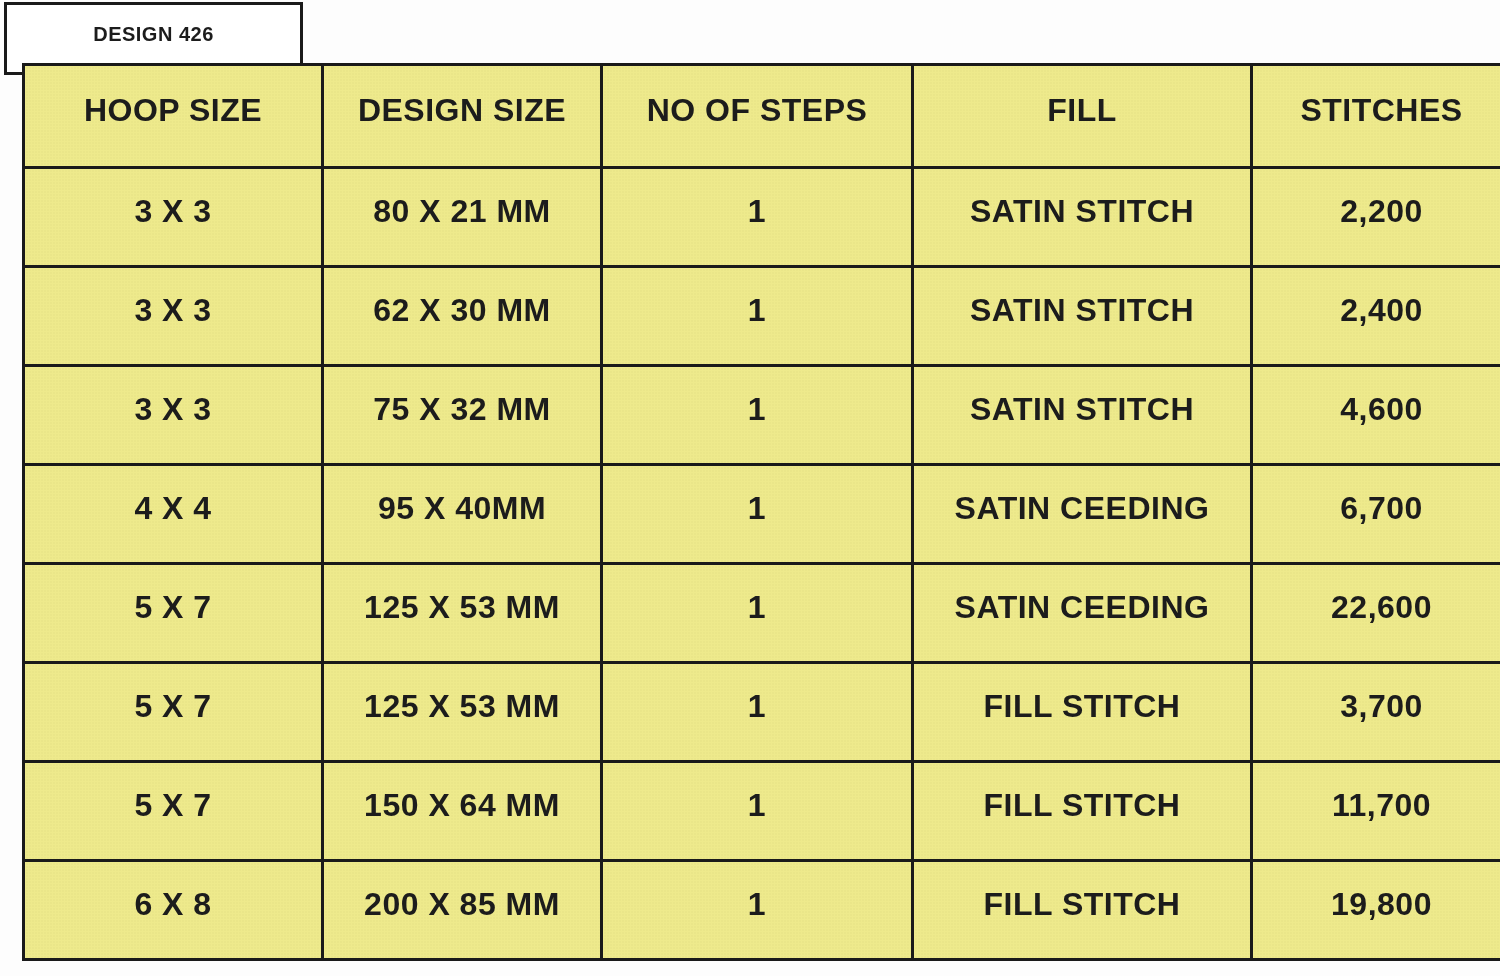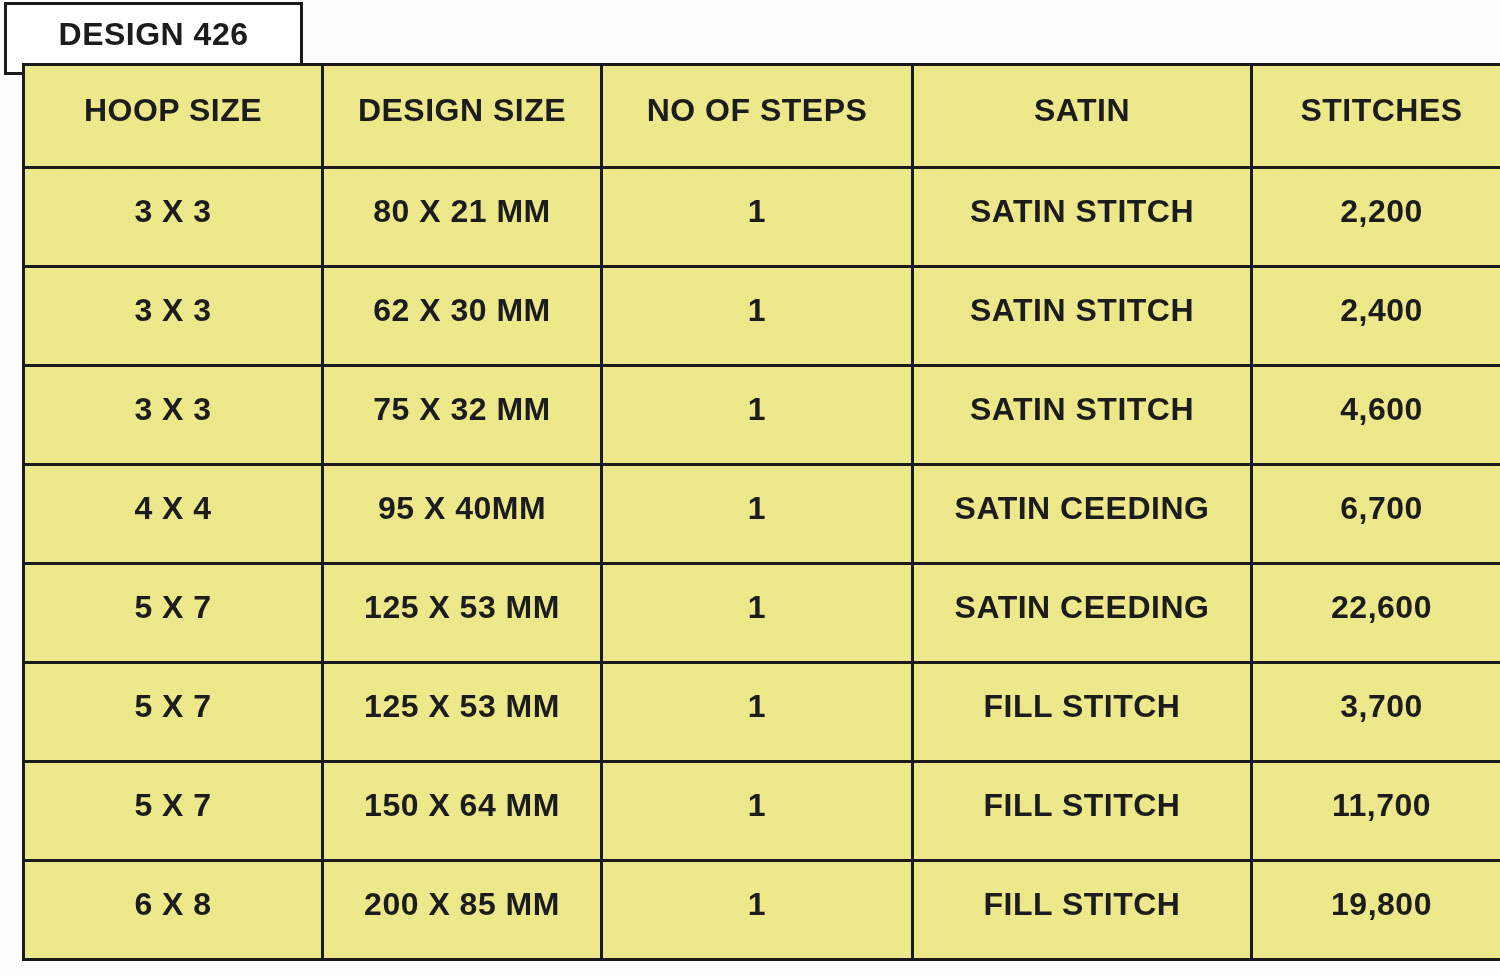--- a/index.html
+++ b/index.html
@@ -22,21 +22,21 @@
     top: 2px;
     width: 299px;
     height: 73px;
     box-sizing: border-box;
     background: var(--title-bg, #ffffff);
     border: 3px solid var(--border, #1a1a1a);
     display: flex;
     align-items: center;
     justify-content: center;
     font-weight: bold;
-    font-size: 32px;
+    font-size: 20px;
     letter-spacing: 0.5px;
     padding-bottom: 8px;
   }
   table.spec {
     position: absolute;
     left: 4px;
     top: 63px;
     width: 1488px;
     height: 896px;
     border-collapse: collapse;
@@ -77,21 +77,21 @@
       <col style="width:279px">
       <col style="width:311px">
       <col style="width:339px">
       <col style="width:260px">
     </colgroup>
     <thead>
       <tr>
         <th>HOOP SIZE</th>
         <th>DESIGN SIZE</th>
         <th>NO OF STEPS</th>
-        <th>SATIN</th>
+        <th>FILL</th>
         <th>STITCHES</th>
       </tr>
     </thead>
     <tbody>
       <tr>
         <td>3 X 3</td>
         <td>80 X 21 MM</td>
         <td>1</td>
         <td>SATIN STITCH</td>
         <td>2,200</td>

